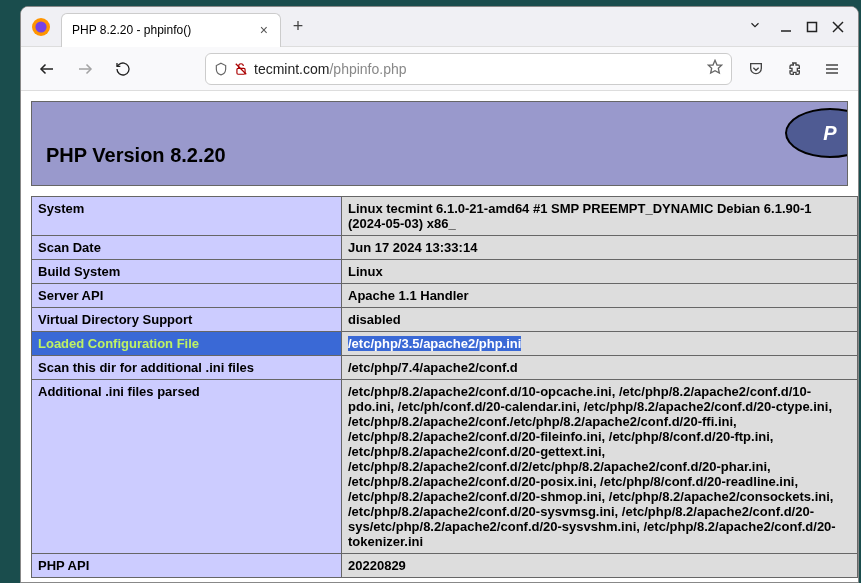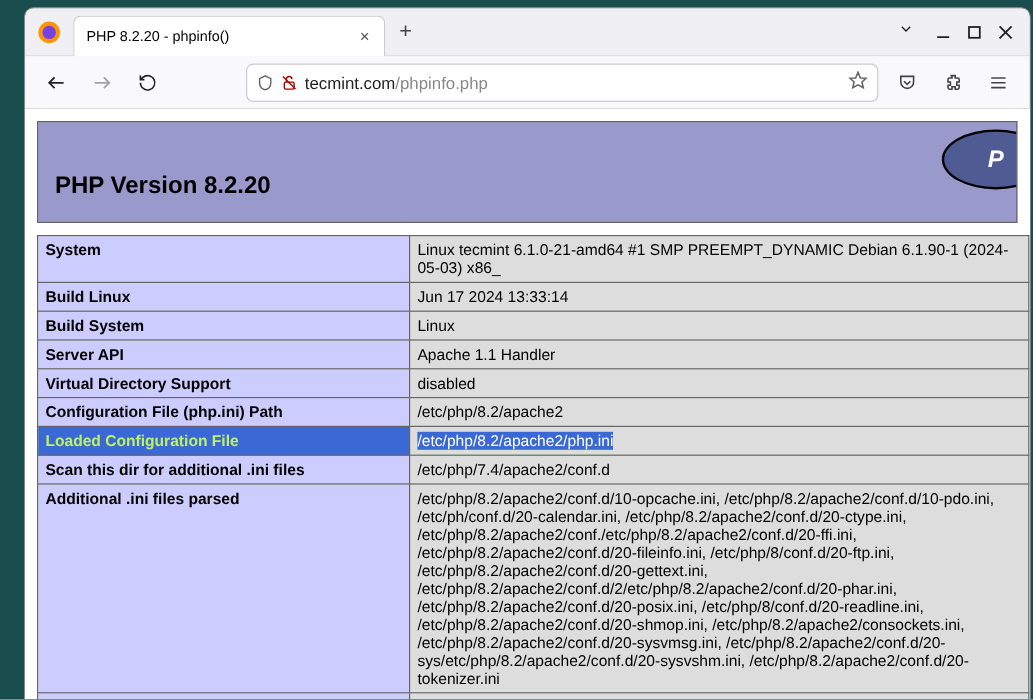--- a/index.html
+++ b/index.html
@@ -40,21 +40,21 @@
   }
   .tabbar-logo svg { width: 20px; height: 20px; }
   .tab {
     display: flex;
     align-items: center;
     background: #ffffff;
     border-radius: 6px 6px 0 0;
     height: 34px;
     margin-top: 6px;
     padding: 0 10px;
-    width: 260px;
+    width: 220px;
     border: 1px solid #ccc;
     border-bottom: none;
     font-size: 12px;
     gap: 8px;
   }
   .tab-title { flex: 1; white-space: nowrap; overflow: hidden; text-overflow: ellipsis; }
   .tab-close { font-size: 14px; color: #555; padding: 0 2px; cursor: pointer; }
   .newtab {
     width: 34px; height: 34px;
     display: flex; align-items: center; justify-content: center;
@@ -137,20 +137,21 @@
     border-collapse: collapse;
     margin: 0 10px 10px 10px;
     width: calc(100% - 10px);
     font-size: 13px;
   }
   table.phpinfo td, table.phpinfo th {
     border: 1px solid #666;
     padding: 4px 6px;
     text-align: left;
     vertical-align: top;
+    font-weight: bold;
   }
   table.phpinfo .e {
     background: #ccccff;
     font-weight: bold;
     width: 310px;
   }
   table.phpinfo .v {
     background: #ddd;
     word-break: break-word;
   }
@@ -277,42 +278,38 @@
           <span>P</span>
         </div>
     </div>
     <table class="phpinfo">
       <tbody id="phpinfo-body">
           <tr>
             <td class="e"><span>System</span></td>
             <td class="v"><span>Linux tecmint 6.1.0-21-amd64 #1 SMP PREEMPT_DYNAMIC Debian 6.1.90-1 (2024-05-03) x86_</span></td>
           </tr>
           <tr>
-            <td class="e"><span>Build Linux</span></td>
+            <td class="e"><span>Scan Date</span></td>
             <td class="v"><span>Jun 17 2024 13:33:14</span></td>
           </tr>
           <tr>
             <td class="e"><span>Build System</span></td>
             <td class="v"><span>Linux</span></td>
           </tr>
           <tr>
             <td class="e"><span>Server API</span></td>
             <td class="v"><span>Apache 1.1 Handler</span></td>
           </tr>
           <tr>
             <td class="e"><span>Virtual Directory Support</span></td>
             <td class="v"><span>disabled</span></td>
           </tr>
-          <tr>
-            <td class="e"><span>Configuration File (php.ini) Path</span></td>
-            <td class="v"><span>/etc/php/8.2/apache2</span></td>
-          </tr>
           <tr class="highlighted">
             <td class="e"><span>Loaded Configuration File</span></td>
-            <td class="v"><span class="sel">/etc/php/8.2/apache2/php.ini</span></td>
+            <td class="v"><span class="sel">/etc/php/3.5/apache2/php.ini</span></td>
           </tr>
           <tr>
             <td class="e"><span>Scan this dir for additional .ini files</span></td>
             <td class="v"><span>/etc/php/7.4/apache2/conf.d</span></td>
           </tr>
           <tr>
             <td class="e"><span>Additional .ini files parsed</span></td>
             <td class="v"><span>/etc/php/8.2/apache2/conf.d/10-opcache.ini, /etc/php/8.2/apache2/conf.d/10-pdo.ini, /etc/ph/conf.d/20-calendar.ini, /etc/php/8.2/apache2/conf.d/20-ctype.ini, /etc/php/8.2/apache2/conf./etc/php/8.2/apache2/conf.d/20-ffi.ini, /etc/php/8.2/apache2/conf.d/20-fileinfo.ini, /etc/php/8/conf.d/20-ftp.ini, /etc/php/8.2/apache2/conf.d/20-gettext.ini, /etc/php/8.2/apache2/conf.d/2/etc/php/8.2/apache2/conf.d/20-phar.ini, /etc/php/8.2/apache2/conf.d/20-posix.ini, /etc/php/8/conf.d/20-readline.ini, /etc/php/8.2/apache2/conf.d/20-shmop.ini, /etc/php/8.2/apache2/consockets.ini, /etc/php/8.2/apache2/conf.d/20-sysvmsg.ini, /etc/php/8.2/apache2/conf.d/20-sys/etc/php/8.2/apache2/conf.d/20-sysvshm.ini, /etc/php/8.2/apache2/conf.d/20-tokenizer.ini</span></td>
           </tr>
           <tr>

